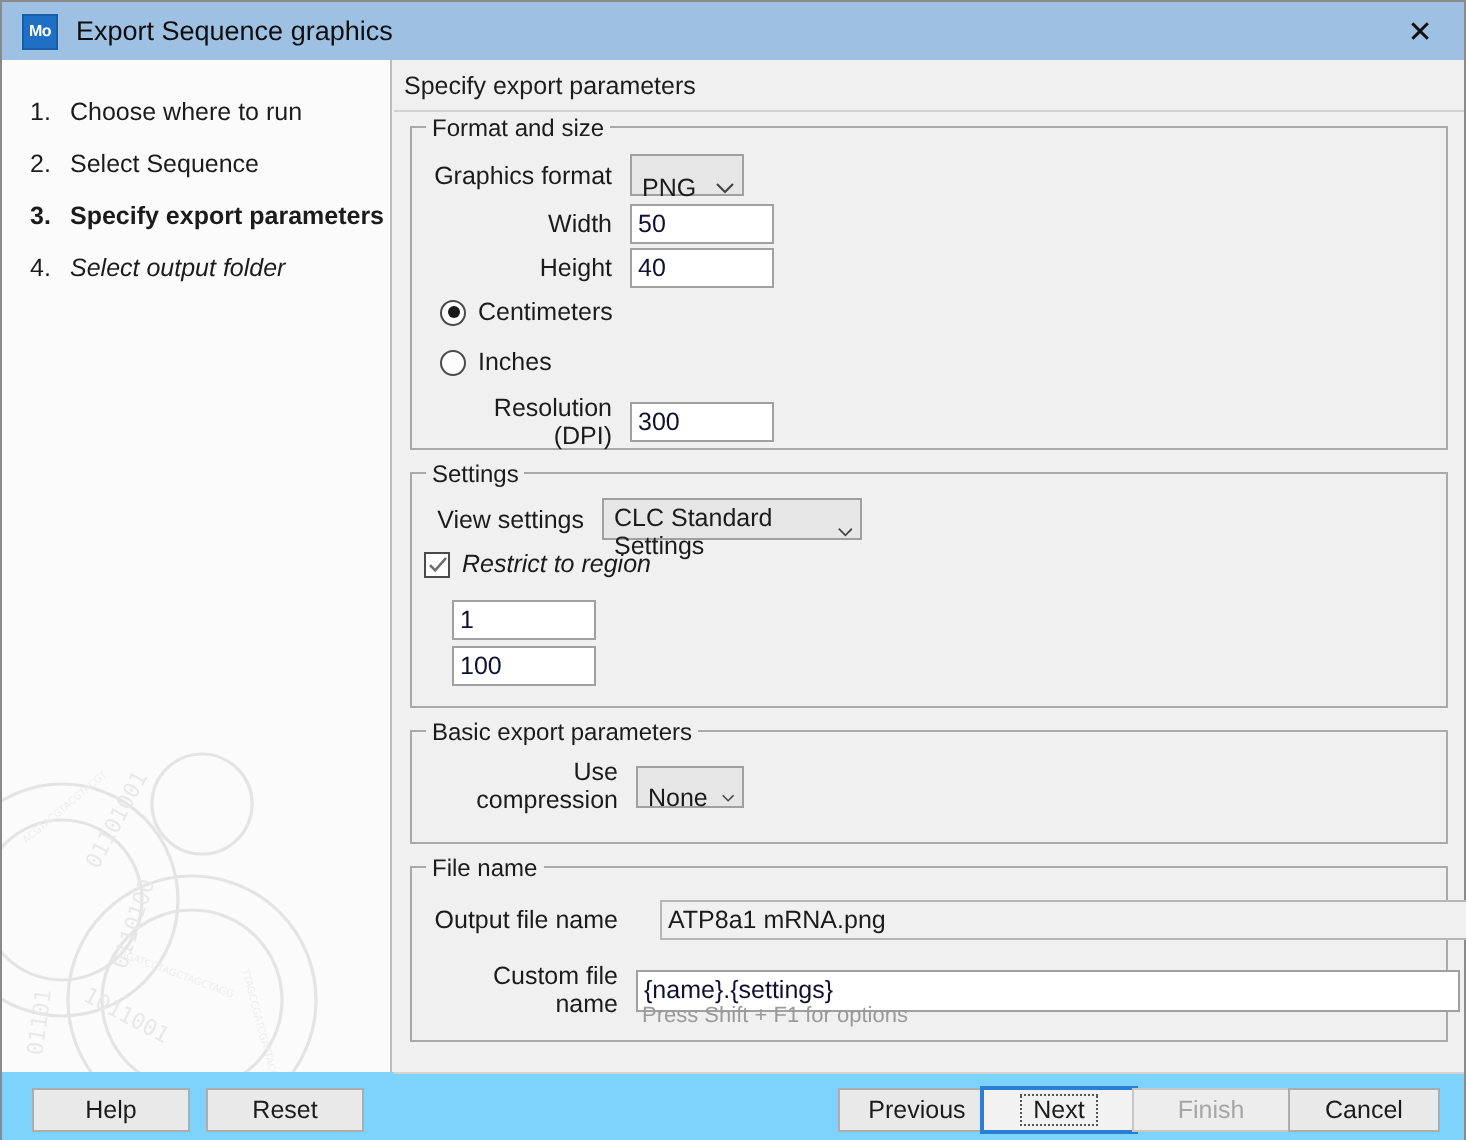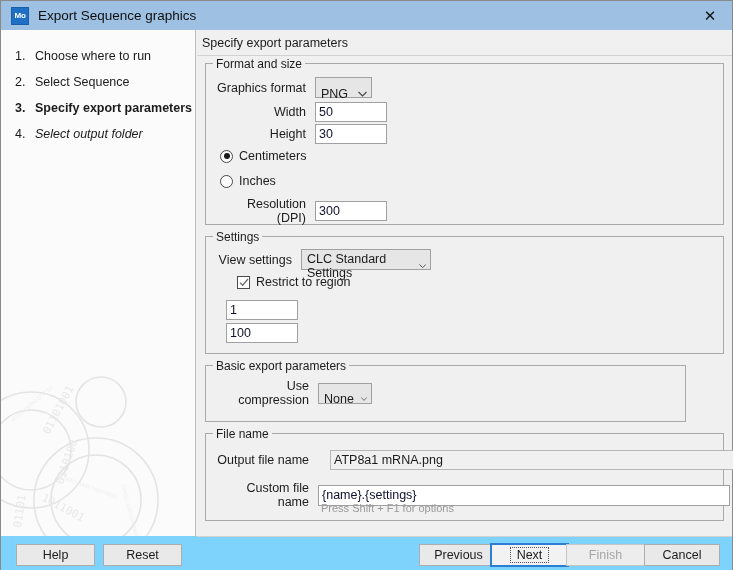--- a/index.html
+++ b/index.html
@@ -207,21 +207,21 @@
         </div>
       </div>
 
       <div class="row" style="left:11px;top:38px;">
         <span class="lbl-right" style="width:89px;">Width</span>
         <div class="tf" style="width:72px;margin-left:9px;">50</div>
       </div>
 
       <div class="row" style="left:11px;top:60px;">
         <span class="lbl-right" style="width:89px;">Height</span>
-        <div class="tf" style="width:72px;margin-left:9px;">30</div>
+        <div class="tf" style="width:72px;margin-left:9px;">40</div>
       </div>
 
       <div class="row" style="left:14px;top:85px;">
         <span class="radio">
             <span class="dot"></span>
           </span>
         <span class="ctl-label">Centimeters</span>
       </div>
 
       <div class="row" style="left:14px;top:110px;">
@@ -241,39 +241,39 @@
       <div class="row" style="left:11px;top:12px;">
         <span class="lbl-right" style="width:75px;">View settings</span>
         <div class="combo" style="width:130px;margin-left:9px;">
           <span>CLC Standard Settings</span>
           <svg class="chev" width="9" height="6" viewBox="0 0 9 6">
             <path d="M0.5 1 L4.5 5 L8.5 1" fill="none" stroke="#444" stroke-width="1.1"></path>
           </svg>
         </div>
       </div>
 
-      <div class="row" style="left:31px;top:38px;">
+      <div class="row" style="left:6px;top:38px;font-style:italic;">
         <span class="cb">
           <svg width="10" height="9" viewBox="0 0 10 9">
               <path d="M1 4.6 L3.6 7.2 L9 1" fill="none" stroke="#6d6d6d" stroke-width="1.3"></path>
             </svg>
         </span>
         <span class="ctl-label">Restrict to region</span>
       </div>
 
       <div class="row" style="left:11px;top:63px;">
         <div class="tf" style="width:72px;margin-left:9px;">1</div>
       </div>
 
       <div class="row" style="left:11px;top:86px;">
         <div class="tf" style="width:72px;margin-left:9px;">100</div>
       </div>
     </div>
 
-    <div class="group" style="left:8px;top:335px;width:481px;height:57px;">
+    <div class="group" style="left:8px;top:335px;width:519px;height:57px;">
       <span class="group-title">Basic export parameters</span>
 
       <div class="row" style="left:11px;top:13px;">
         <span class="lbl-right" style="width:92px;">Use compression</span>
         <div class="combo" style="width:54px;margin-left:9px;">
           <span>None</span>
           <svg class="chev" width="9" height="6" viewBox="0 0 9 6">
             <path d="M0.5 1 L4.5 5 L8.5 1" fill="none" stroke="#444" stroke-width="1.1"></path>
           </svg>
         </div>

